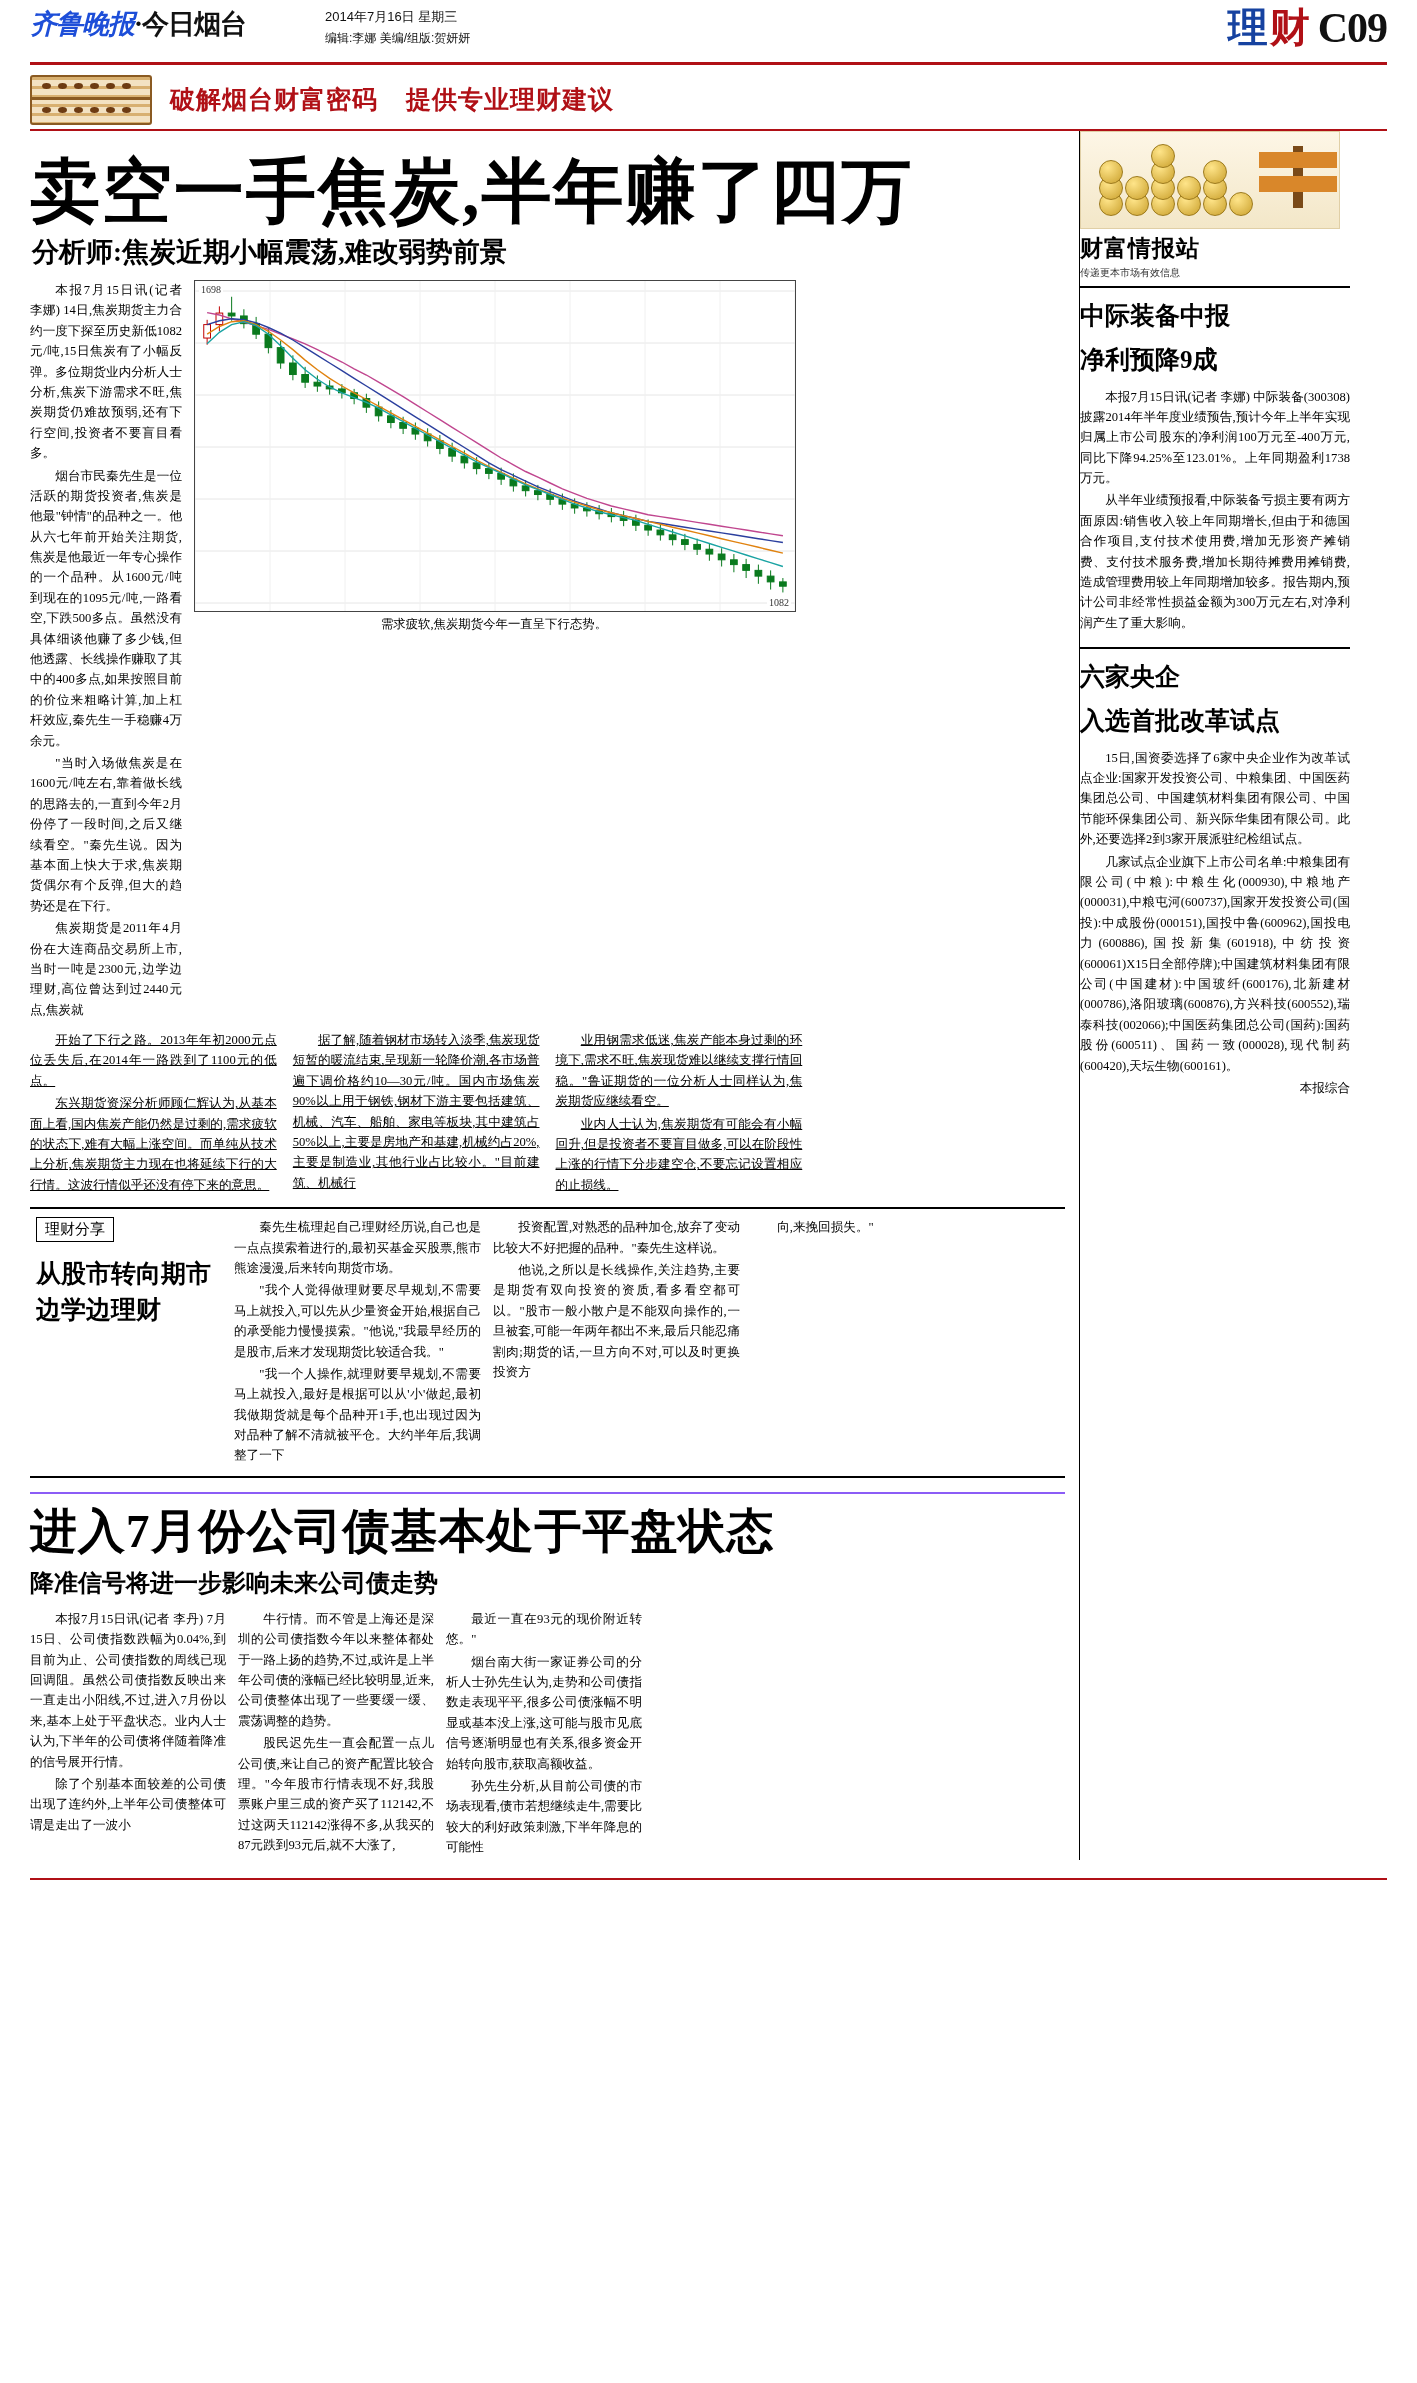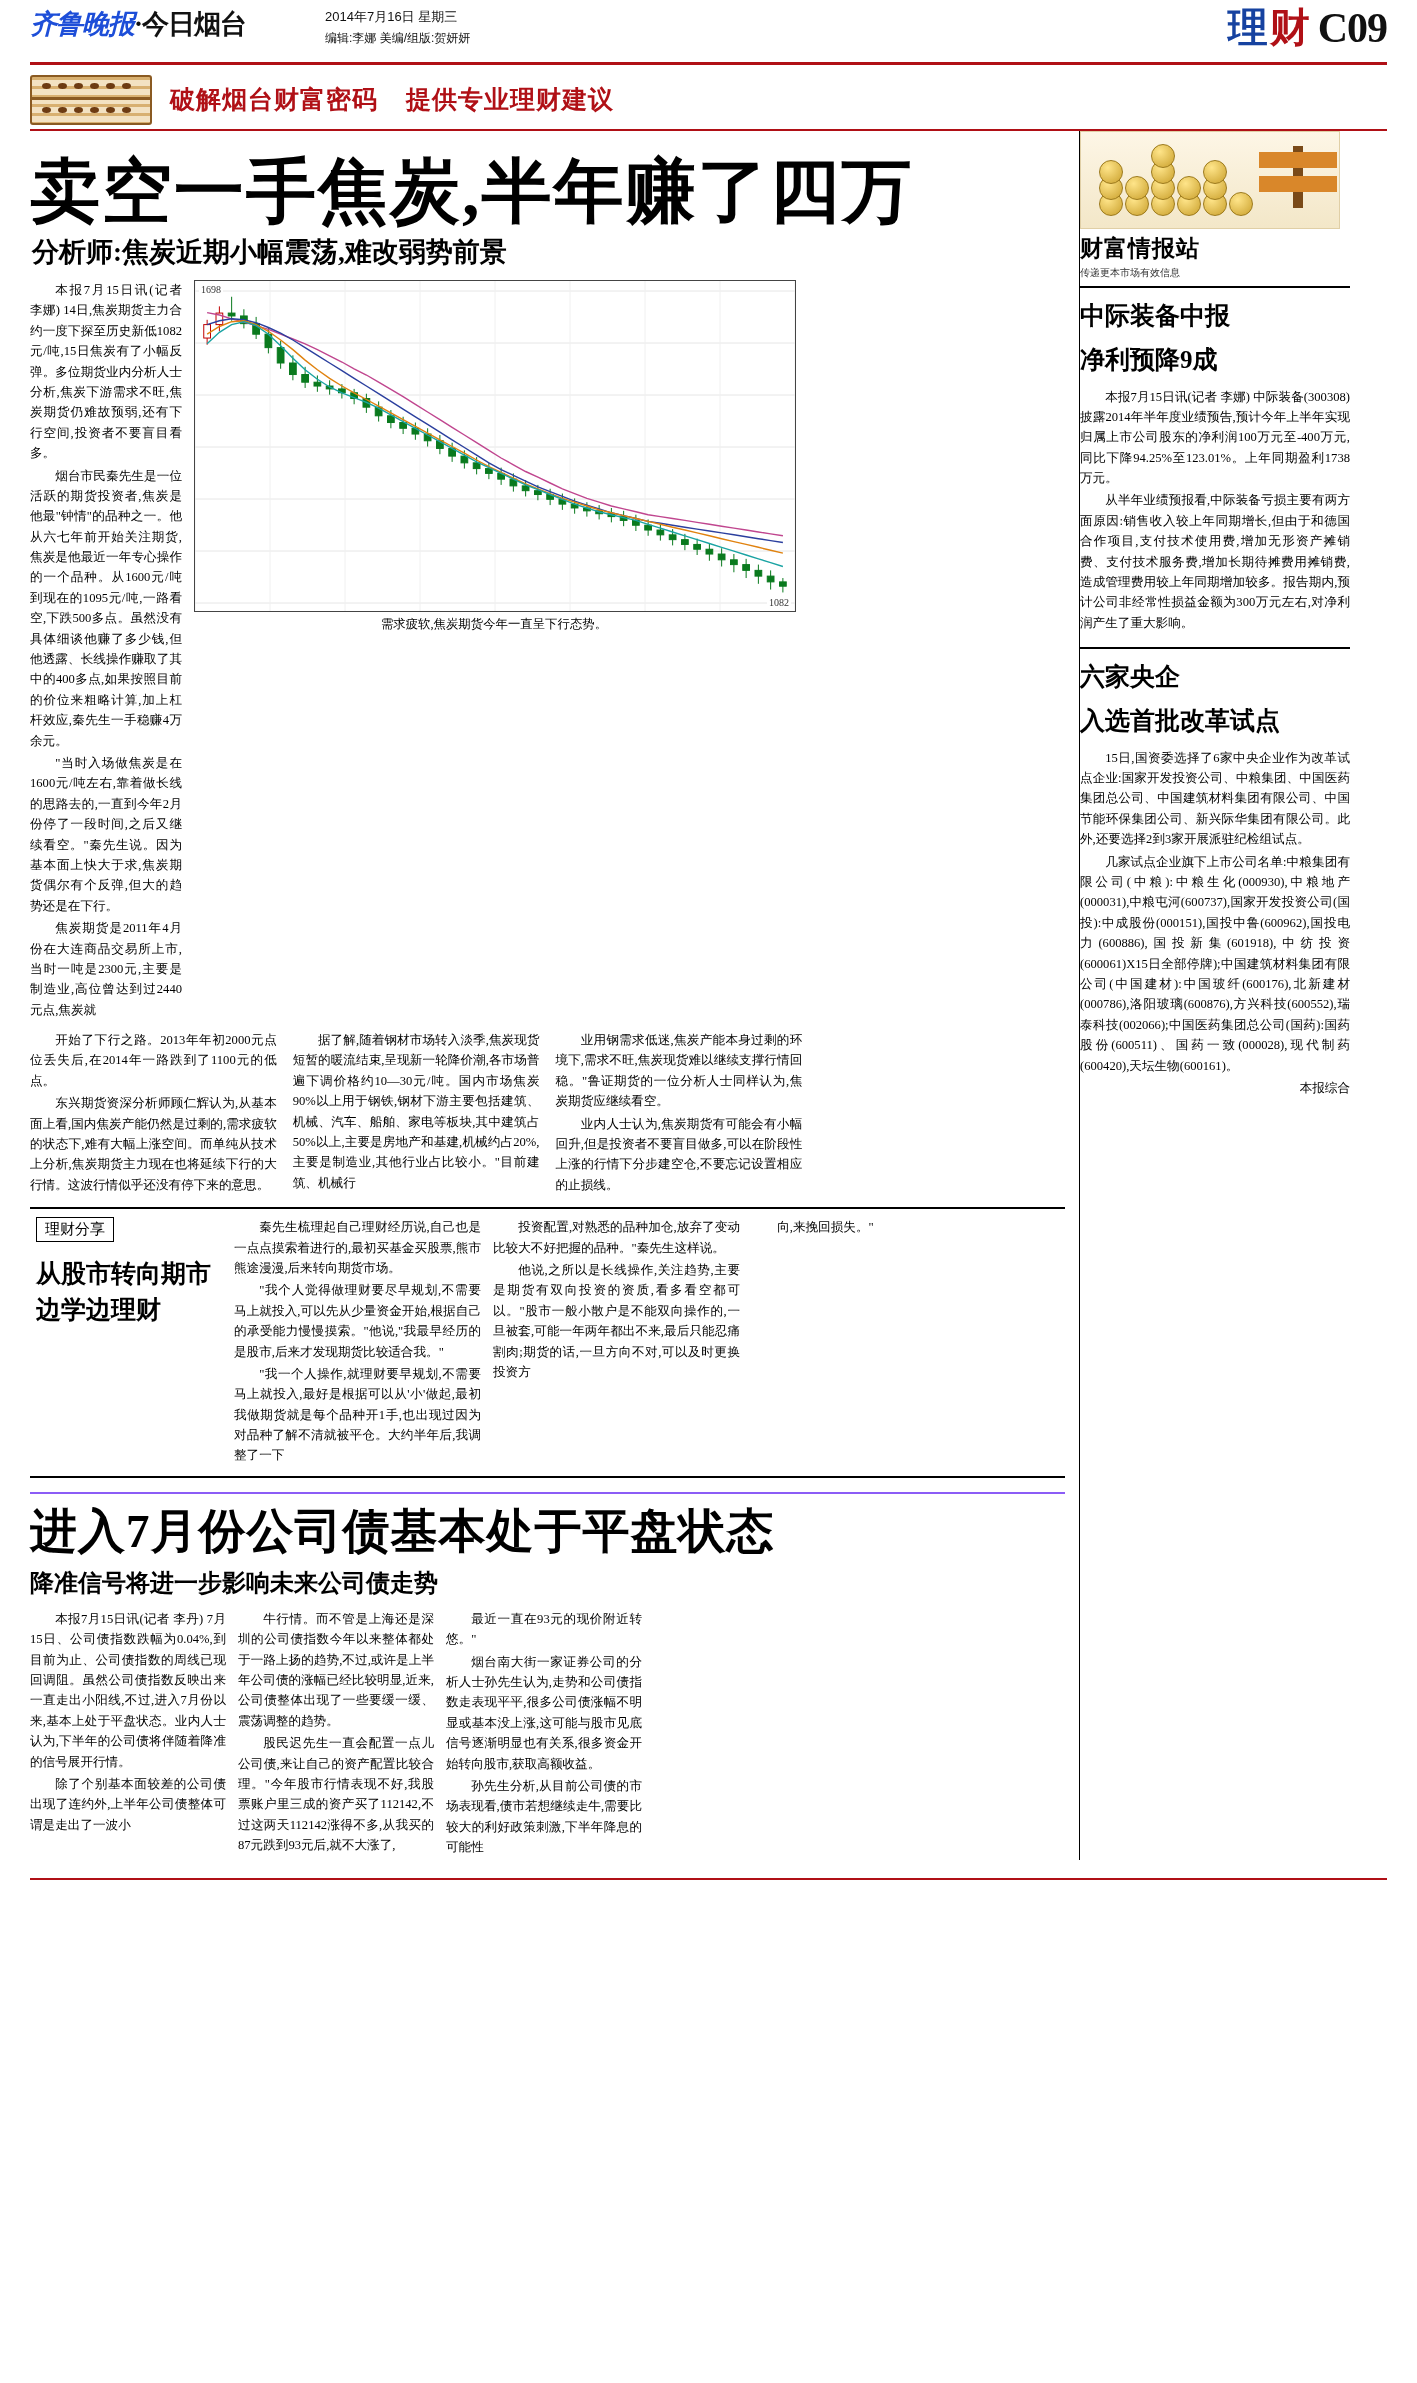--- a/index.html
+++ b/index.html
@@ -44,21 +44,21 @@
   
   .top-block{display:flex;gap:12px;}
   .col-narrow{width:152px;}
   .chart-box{width:600px;}
   .chart-cap{font-size:12.4px;margin-top:4px;text-align:center;}
 
   .chart{position:relative;width:600px;height:330px;border:1px solid #444;background:#fff;}
   .chart .lbl{position:absolute;font-size:10px;color:#333;background:#fff;padding:0 2px;font-family:Liberation Serif, serif;}
   .chart svg{position:absolute;left:0;top:0;}
 
-  .four{display:flex;gap:16px;margin-top:8px;}
+  .four{display:flex;gap:16px;margin-top:8px;text-decoration:underline;}
   .four > div{width:247px;}
 
   
   .sharebox{margin-top:10px;border-top:2px solid #000;border-bottom:2px solid #000;padding:8px 0;display:flex;gap:12px;}
   .share-title{width:186px;padding-left:6px;}
   .share-title .tag{display:inline-block;border:1px solid #000;padding:2px 8px;font-size:15px;margin-bottom:14px;}
   .share-title .l1{font-size:25px;font-weight:bold;line-height:1.45;}
   .share-cols{display:flex;gap:12px;flex:1;}
   .share-cols > div{width:247px;}
 
@@ -128,21 +128,21 @@
 
       <div class="leftcol">
         <div class="headline">卖空一手焦炭,半年赚了四万</div>
         <div class="subhead">分析师:焦炭近期小幅震荡,难改弱势前景</div>
 
         <div class="top-block">
           <div class="col-narrow txtcol">
             <p>本报7月15日讯(记者 李娜) 14日,焦炭期货主力合约一度下探至历史新低1082元/吨,15日焦炭有了小幅反弹。多位期货业内分析人士分析,焦炭下游需求不旺,焦炭期货仍难故预弱,还有下行空间,投资者不要盲目看多。</p>
             <p>烟台市民秦先生是一位活跃的期货投资者,焦炭是他最"钟情"的品种之一。他从六七年前开始关注期货,焦炭是他最近一年专心操作的一个品种。从1600元/吨到现在的1095元/吨,一路看空,下跌500多点。虽然没有具体细谈他赚了多少钱,但他透露、长线操作赚取了其中的400多点,如果按照目前的价位来粗略计算,加上杠杆效应,秦先生一手稳赚4万余元。</p>
             <p>"当时入场做焦炭是在1600元/吨左右,靠着做长线的思路去的,一直到今年2月份停了一段时间,之后又继续看空。"秦先生说。因为基本面上快大于求,焦炭期货偶尔有个反弹,但大的趋势还是在下行。</p>
-            <p>焦炭期货是2011年4月份在大连商品交易所上市,当时一吨是2300元,主要是制造业,高位曾达到过2440元点,焦炭就</p>
+            <p>焦炭期货是2011年4月份在大连商品交易所上市,当时一吨是2300元,边学边理财,高位曾达到过2440元点,焦炭就</p>
           </div>
 
           <div class="chart-box">
             <div class="chart" id="chart">
                   <svg width="600" height="330">
                     <line x1="0" x2="600" y1="10" y2="10" stroke="#e6e6e6"></line>
                     <line x1="0" x2="600" y1="62" y2="62" stroke="#e6e6e6"></line>
                     <line x1="0" x2="600" y1="114" y2="114" stroke="#e6e6e6"></line>
                     <line x1="0" x2="600" y1="166" y2="166" stroke="#e6e6e6"></line>
                     <line x1="0" x2="600" y1="218" y2="218" stroke="#e6e6e6"></line>

